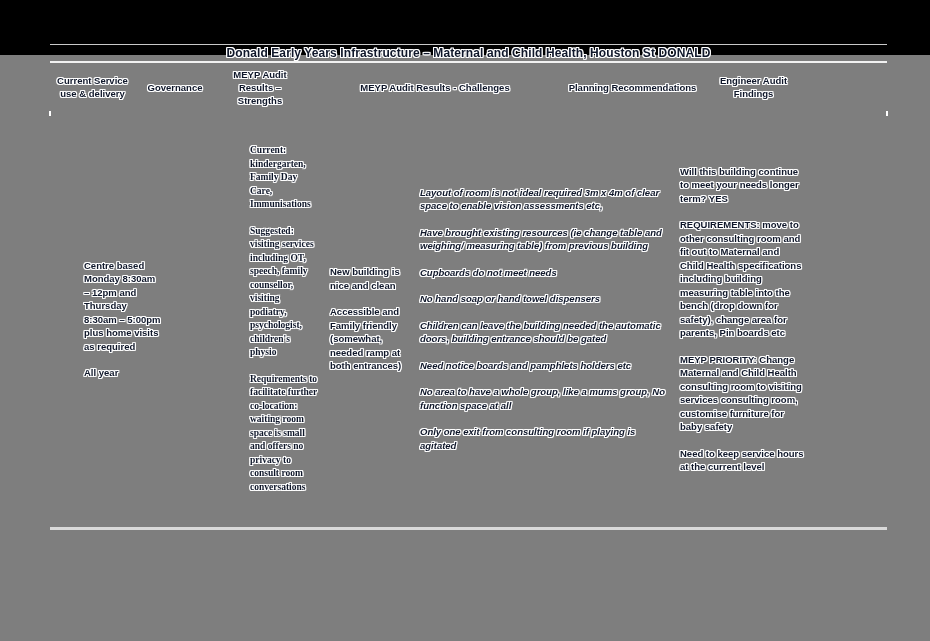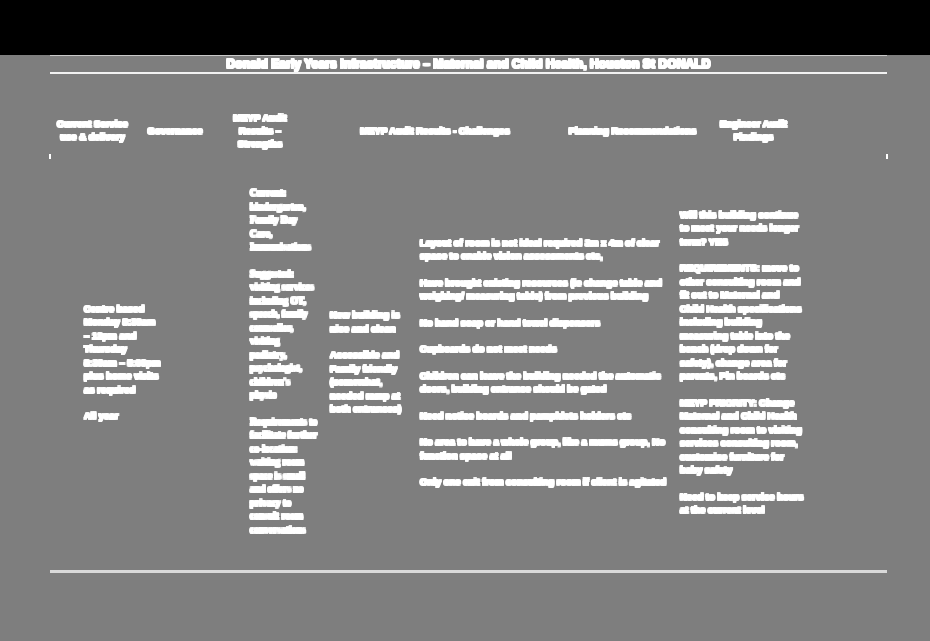--- a/index.html
+++ b/index.html
@@ -9,23 +9,23 @@
     overflow: hidden;
     font-family: "Liberation Sans", sans-serif;
     position: relative;
   }
   .top-band {
     position: absolute; left: 0; top: 0;
     width: 930px; height: 55px;
     background: #000000;
   }
   .doc-table {
-    position: absolute; left: 50px; top: 55px;
+    position: absolute; left: 50px; top: 44px;
     width: 837px;
-    color: #ffffff;
+    color: #0f172a;
   }
   
   .otext {
     text-shadow:
       -1px -1px 0 #ffffff, 1px -1px 0 #ffffff,
       -1px  1px 0 #ffffff, 1px  1px 0 #ffffff,
       -1px  0   0 #ffffff, 1px  0   0 #ffffff,
        0   -1px 0 #ffffff, 0    1px 0 #ffffff;
     font-weight: bold;
   }
@@ -41,21 +41,21 @@
   }
   .grid { display: flex; }
   .col { flex: 0 0 auto; box-sizing: border-box; }
   .c0 { width: 85px;  }
   .c1 { width: 80px;  }
   .c2 { width: 80px;  }
   .c3 { width: 90px;  }
   .c4 { width: 260px; }
   .c5 { width: 135px; }
   .c6 { width: 107px; }
-  .header-row { height: 48px; align-items: flex-end; margin-top: 32px; }
+  .header-row { height: 48px; align-items: flex-end; }
   .header-row .col {
     display: flex; align-items: center; justify-content: center;
     text-align: center;
     font-size: 9.5px;
     line-height: 13px;
     height: 48px;
     padding: 0 3px;
   }
   .body-row {
     height: 416px;
@@ -72,21 +72,21 @@
   .body-row .col {
     display: flex; flex-direction: column; justify-content: center;
     font-size: 9.5px;
     line-height: 13.5px;
     padding: 2px 8px 2px 2px;
     height: 416px;
     overflow: hidden;
   }
   .body-row .c0 { padding-left: 1px; padding-right: 6px; margin-left: 33px; }
   .body-row .c2 { padding-right: 10px; font-family: Liberation Serif, serif; }
-  .body-row .c4 { padding-right: 12px; }
+  .body-row .c4 { padding-right: 12px; font-style: italic; }
   .para { margin: 0 0 13px 0; }
   .para:last-child { margin-bottom: 0; }
 </style>
 </head>
 <body>
 
 <div class="top-band"></div>
 
 <div class="doc-table">
 
@@ -112,26 +112,26 @@
         <p class="para">Suggested: visiting services including OT, speech, family counsellor, visiting podiatry, psychologist, children's physio</p>
         <p class="para">Requirements to facilitate further co-location: waiting room space is small and offers no privacy to consult room conversations</p>
       </div>
     <div class="col c3 otext">
         <p class="para">New building is nice and clean</p>
         <p class="para">Accessible and Family friendly (somewhat, needed ramp at both entrances)</p>
       </div>
     <div class="col c4 otext">
         <p class="para">Layout of room is not ideal required 3m x 4m of clear space to enable vision assessments etc,</p>
         <p class="para">Have brought existing resources (ie change table and weighing/ measuring table) from previous building</p>
+        <p class="para">Cupboards do not meet needs</p>
         <p class="para">No hand soap or hand towel dispensers</p>
-        <p class="para">Cupboards do not meet needs</p>
         <p class="para">Children can leave the building needed the automatic doors, building entrance should be gated</p>
         <p class="para">Need notice boards and pamphlets holders etc</p>
         <p class="para">No area to have a whole group, like a mums group, No function space at all</p>
-        <p class="para">Only one exit from consulting room if client is agitated</p>
+        <p class="para">Only one exit from consulting room if playing is agitated</p>
       </div>
     <div class="col c5 otext">
         <p class="para">Will this building continue to meet your needs longer term? YES</p>
         <p class="para">REQUIREMENTS: move to other consulting room and fit out to Maternal and Child Health specifications including building measuring table into the bench (drop down for safety), change area for parents, Pin boards etc</p>
         <p class="para">MEYP PRIORITY: Change Maternal and Child Health consulting room to visiting services consulting room, customise furniture for baby safety</p>
         <p class="para">Need to keep service hours at the current level</p>
       </div>
     <div class="col c6 otext"></div>
   </div>
 

